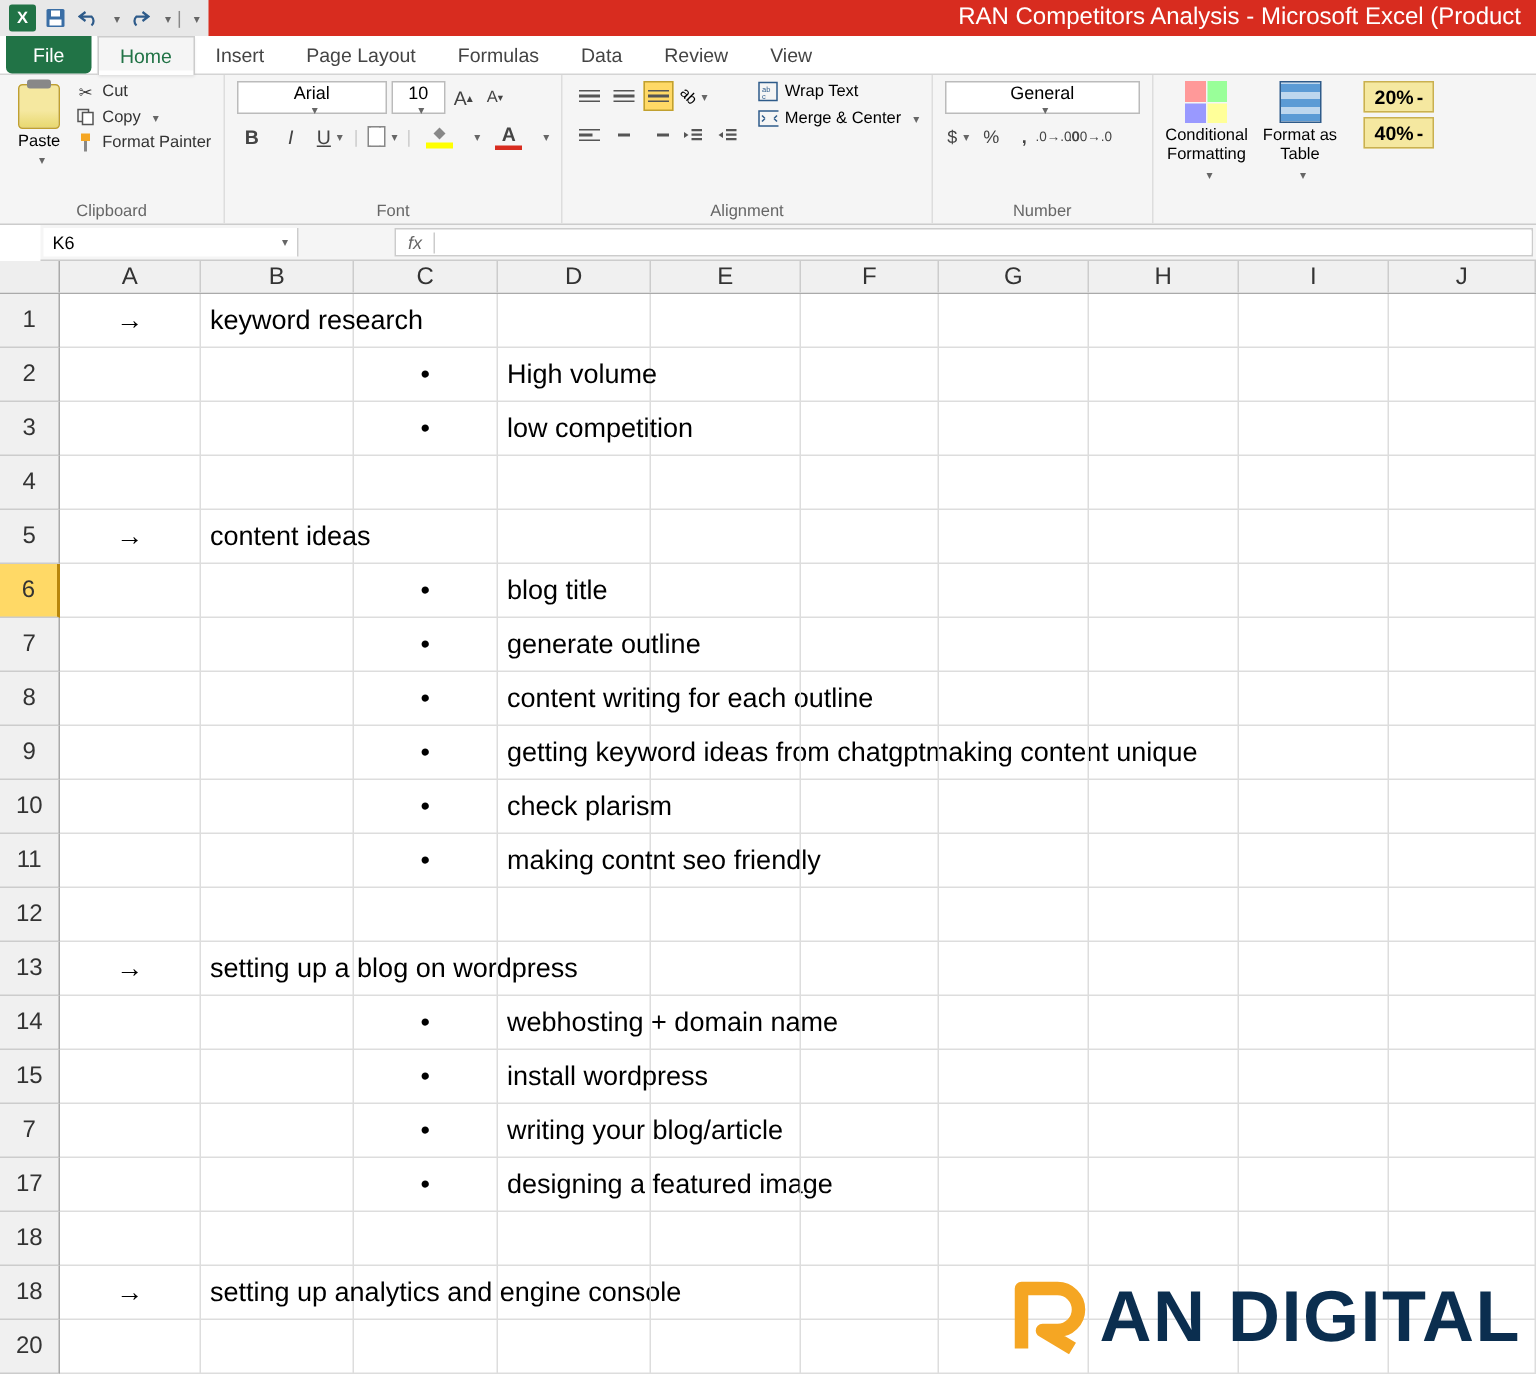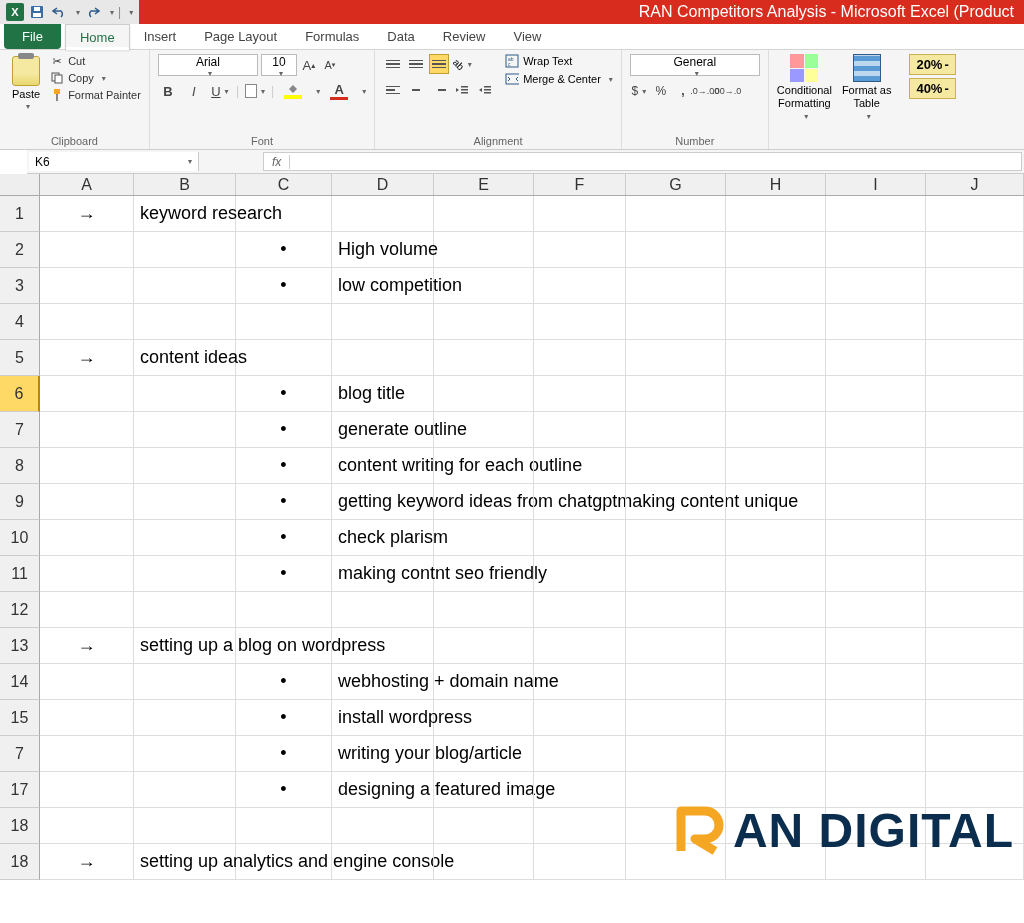--- a/index.html
+++ b/index.html
@@ -82,21 +82,21 @@
   .col-h.cG { width: 100px; } .col-h.cH { width: 100px; } .col-h.cI { width: 100px; } .col-h.cJ { width: 98px; }
   
   .row { display: flex; height: 36px; }
   .row-h { width: 40px; border-right: 1px solid #aaa; border-bottom: 1px solid #ccc; background: #f0f0f0; display: flex; align-items: center; justify-content: center; font-size: 16px; color: #333; cursor: pointer; }
   .row-h.selected { background: #ffd966; border-right: 2px solid #b8860b; }
   .cell { border-right: 1px solid #ddd; border-bottom: 1px solid #ddd; font-family: Arial; font-size: 18px; color: #000; padding: 4px 6px; overflow: visible; white-space: nowrap; display: flex; align-items: center; }
   .cell.cA { width: 94px; justify-content: center; } .cell.cB { width: 102px; } .cell.cC { width: 96px; justify-content: center; }
   .cell.cD { width: 102px; } .cell.cE { width: 100px; } .cell.cF { width: 92px; }
   .cell.cG { width: 100px; } .cell.cH { width: 100px; } .cell.cI { width: 100px; } .cell.cJ { width: 98px; }
   
-  .watermark { position: absolute; right: 10px; bottom: 22px; font-size: 48px; font-weight: 800; color: #0b2e4f; letter-spacing: 1px; display: flex; align-items: center; gap: 6px; pointer-events: none; }
+  .watermark { position: absolute; right: 10px; bottom: 10px; font-size: 48px; font-weight: 800; color: #0b2e4f; letter-spacing: 1px; display: flex; align-items: center; gap: 6px; pointer-events: none; }
   .wm-r { color: #f5a623; font-family: Arial Black, Arial; position: relative; }
 
   svg { display: block; }
 </style>
 </head>
 <body>
 
 <div class="titlebar">
   <div class="qat">
     <div class="excel-logo">X</div>
@@ -635,20 +635,33 @@
         <div class="cell cB">setting up analytics and engine console</div>
         <div class="cell cC"></div>
         <div class="cell cD"></div>
         <div class="cell cE"></div>
         <div class="cell cF"></div>
         <div class="cell cG"></div>
         <div class="cell cH"></div>
         <div class="cell cI"></div>
         <div class="cell cJ"></div>
       </div>
+      <div class="row">
+        <div class="row-h">20</div>
+        <div class="cell cA"></div>
+        <div class="cell cB"></div>
+        <div class="cell cC"></div>
+        <div class="cell cD"></div>
+        <div class="cell cE"></div>
+        <div class="cell cF"></div>
+        <div class="cell cG"></div>
+        <div class="cell cH"></div>
+        <div class="cell cI"></div>
+        <div class="cell cJ"></div>
+      </div>
     </div>
 
   <div class="watermark">
     <span class="wm-r">
       <svg width="52" height="52" viewBox="0 0 52 52">
           <path d="M6 46 V6 H30 A14 14 0 0 1 30 34 H20 L40 46" fill="none" stroke="#f5a623" stroke-width="9" stroke-linejoin="round"></path>
         </svg>
     </span>
     <span>AN DIGITAL</span>
   </div>

